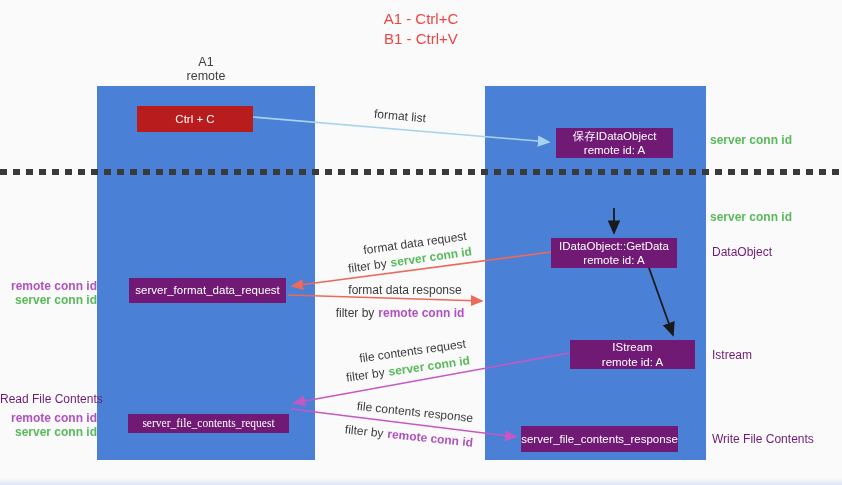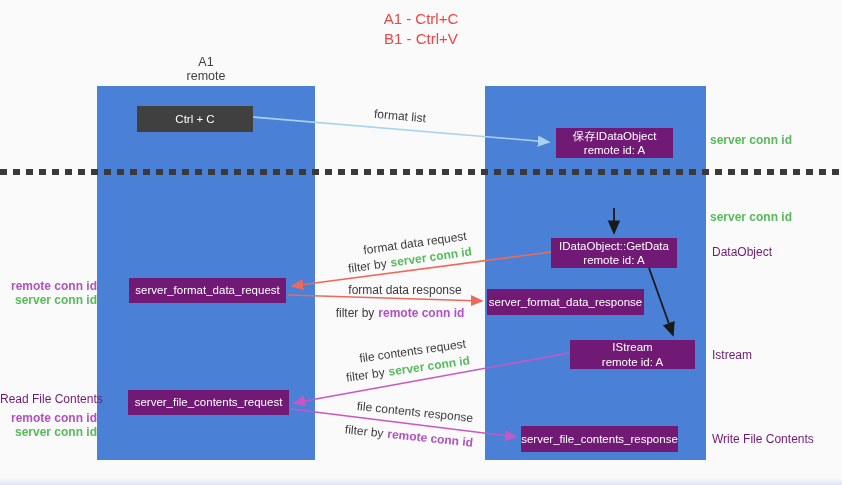--- a/index.html
+++ b/index.html
@@ -39,21 +39,21 @@
   }
 
   svg.arrows { position: absolute; inset: 0; z-index: 3; pointer-events: none; }
 
   .box {
     position: absolute; z-index: 4;
     display: flex; flex-direction: column; align-items: center; justify-content: center;
     color: #ffffff; font-size: 11.5px; line-height: 1.25; text-align: center;
     background: #701a75;
   }
-  .box.green { background: #404040; }
+  .box.green { background: #b91c1c; }
 
   .arrow-label {
     position: absolute; z-index: 4; font-size: 12px; color: #3c3c3c;
     text-align: center; white-space: nowrap;
   }
   .side-label {
     position: absolute; z-index: 4; font-size: 12px; white-space: nowrap;
   }
   .side-label.right-align { text-align: right; }
   .t-green { color: #58ba5b; font-weight: bold; }
@@ -123,30 +123,27 @@
 
   <div class="box" style="left:551px; top:238px; width:126px; height:30px;">
     <span>IDataObject::GetData</span>
     <span>remote id: A</span>
   </div>
 
   <div class="box" style="left:129px; top:278px; width:157px; height:25px;">
     <span>server_format_data_request</span>
   </div>
 
-  <div class="box" style="left:487px; top:289px; width:157px; height:26px;">
-    <span>server_format_data_response</span>
-  </div>
 
   <div class="box" style="left:570px; top:340px; width:125px; height:29px;">
     <span>IStream</span>
     <span>remote id: A</span>
   </div>
 
-  <div class="box" style="left:128px; top:390px; width:161px; height:25px;">
+  <div class="box" style="left:128px; top:414px; width:161px; height:19px;font-family:Liberation Serif, serif;">
     <span>server_file_contents_request</span>
   </div>
 
   <div class="box" style="left:521px; top:426px; width:157px; height:26px;">
     <span>server_file_contents_response</span>
   </div>
 
   <div class="arrow-label" style="left:340px; top:109px; width:120px; transform:rotate(5deg);">format list</div>
 
   <div class="arrow-label" style="left:350px; top:236px; width:130px; transform:rotate(-8deg);">format data request</div>

